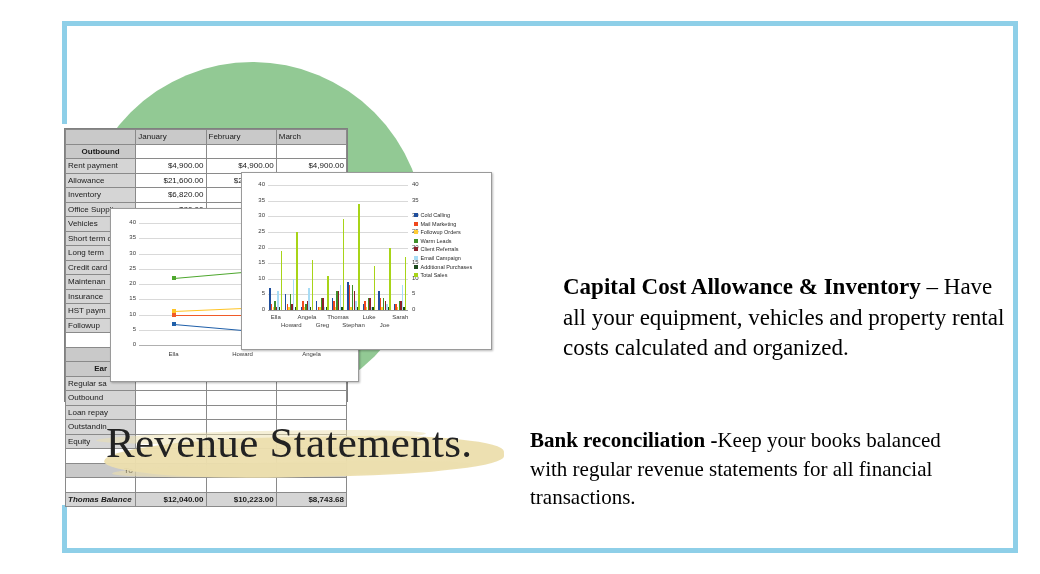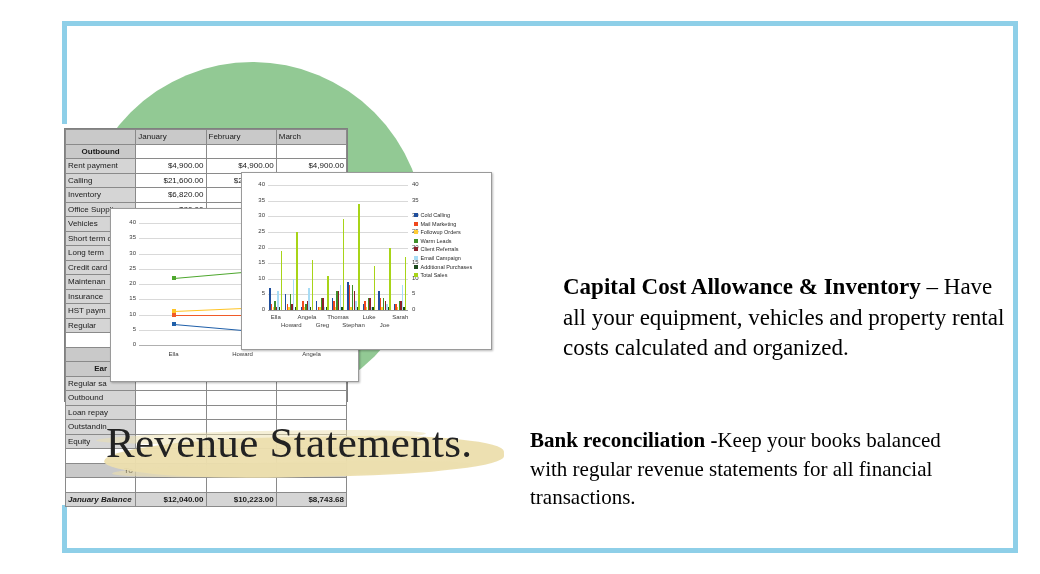--- a/index.html
+++ b/index.html
@@ -104,21 +104,21 @@
             <td class="blank"></td>
             <td class="blank"></td>
           </tr>
           <tr>
             <td class="lbl">Rent payment</td>
             <td class="num">$4,900.00</td>
             <td class="num">$4,900.00</td>
             <td class="num">$4,900.00</td>
           </tr>
           <tr>
-            <td class="lbl">Calling</td>
+            <td class="lbl">Allowance</td>
             <td class="num">$21,600.00</td>
             <td class="num">$23,900.00</td>
             <td class="num">$23,900.00</td>
           </tr>
           <tr>
             <td class="lbl">Inventory</td>
             <td class="num">$6,820.00</td>
             <td class="num"></td>
             <td class="num"></td>
           </tr>
@@ -164,21 +164,21 @@
             <td class="num"></td>
             <td class="num"></td>
           </tr>
           <tr>
             <td class="lbl">HST paym</td>
             <td class="num"></td>
             <td class="num"></td>
             <td class="num"></td>
           </tr>
           <tr>
-            <td class="lbl">Regular</td>
+            <td class="lbl">Followup</td>
             <td class="num"></td>
             <td class="num"></td>
             <td class="num"></td>
           </tr>
           <tr>
             <td class="blank"></td>
             <td class="blank"></td>
             <td class="blank"></td>
             <td class="blank"></td>
           </tr>
@@ -236,21 +236,21 @@
             <td class="num"></td>
             <td class="num"></td>
           </tr>
           <tr>
             <td class="blank"></td>
             <td class="blank"></td>
             <td class="blank"></td>
             <td class="blank"></td>
           </tr>
           <tr class="balance">
-            <td class="lbl">January Balance</td>
+            <td class="lbl">Thomas Balance</td>
             <td class="num">$12,040.00</td>
             <td class="num">$10,223.00</td>
             <td class="num">$8,743.68</td>
           </tr>
         </tbody>
       </table>
   </div>
 
   <div class="chartwin line-win">
     <div class="plot" id="line-plot">

